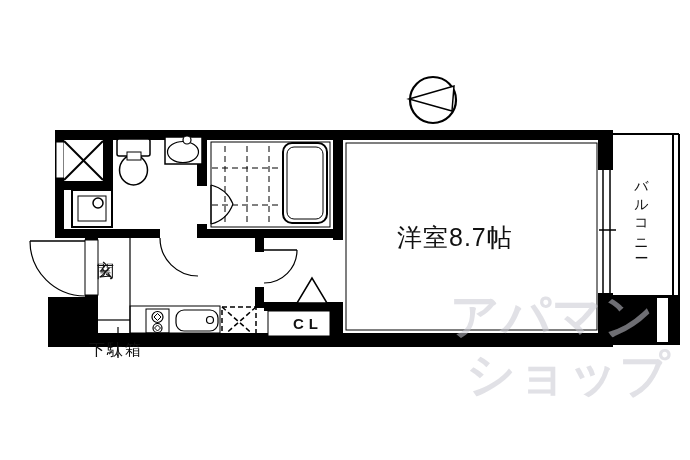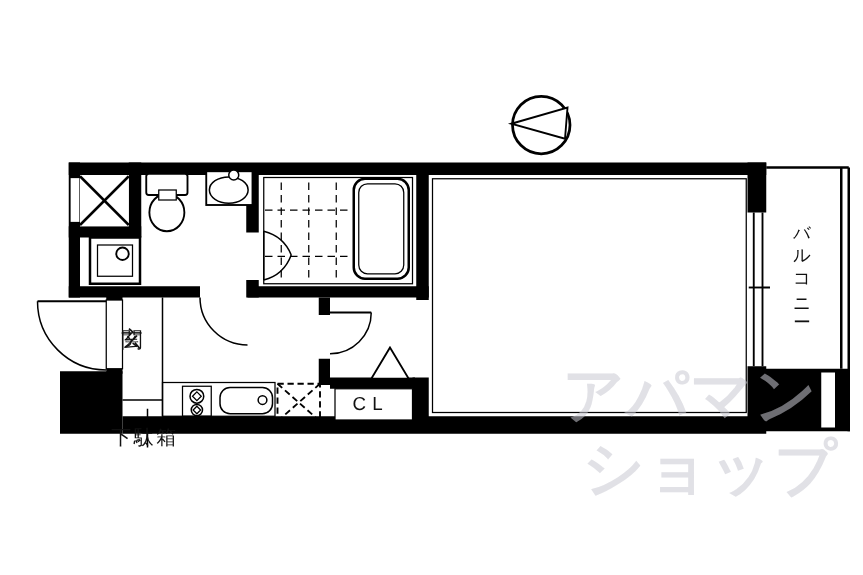--- a/index.html
+++ b/index.html
@@ -5,21 +5,21 @@
   html,body{margin:0;padding:0;background:#fff;}
   #stage{
     position:relative;width:690px;height:460px;background:#ffffff;
     font-family:"Liberation Sans","DejaVu Sans",sans-serif;overflow:hidden;
   }
   #plan-svg{position:absolute;left:0;top:0;}
   .lbl{position:absolute;color:#111;white-space:nowrap;}
   .lbl-room{left:397px;top:221px;font-size:25px;letter-spacing:1px;}
   .lbl-balcony{left:633px;top:170px;font-size:14px;letter-spacing:4px;writing-mode:vertical-rl;text-orientation:mixed;}
   .lbl-genkan{left:94px;top:247px;font-size:17px;letter-spacing:3px;writing-mode:vertical-rl;text-orientation:mixed;}
-  .lbl-cl{left:282px;top:315px;font-size:15px;letter-spacing:5px;}
+  .lbl-cl{left:293px;top:315px;font-size:15px;letter-spacing:5px;font-weight:bold;}
   .lbl-getabako{left:89px;top:340px;font-size:16px;letter-spacing:2px;}
   .wm{position:absolute;color:rgba(200,200,210,0.55);font-size:49px;font-weight:bold;letter-spacing:1px;z-index:5;}
   .wm1{left:450px;top:284px;}
   .wm2{left:466px;top:342px;}
 </style>
 </head>
 <body>
 
 <div id="stage">
 
@@ -142,17 +142,18 @@
 
     <g stroke="#000" fill="#fff">
       <circle cx="433" cy="100" r="23" stroke-width="2.2"></circle>
       <polygon points="409,99 454,86 452,111" stroke-width="1.5"></polygon>
     </g>
   </svg>
 
   <div class="wm wm1">アパマン</div>
   <div class="wm wm2">ショップ</div>
 
+  <div class="lbl lbl-room">洋室8.7帖</div>
   <div class="lbl lbl-balcony">バルコニー</div>
   <div class="lbl lbl-genkan">玄関</div>
   <div class="lbl lbl-cl">CL</div>
   <div class="lbl lbl-getabako">下駄箱</div>
 </div>
 
 </body></html>

